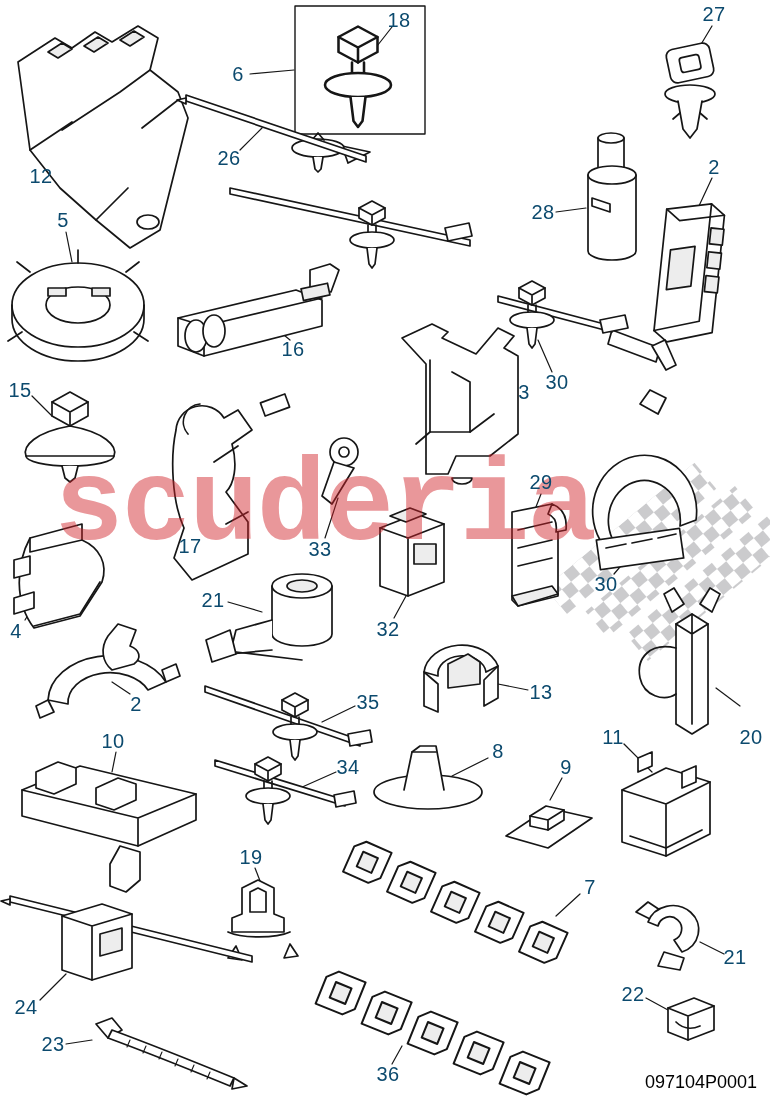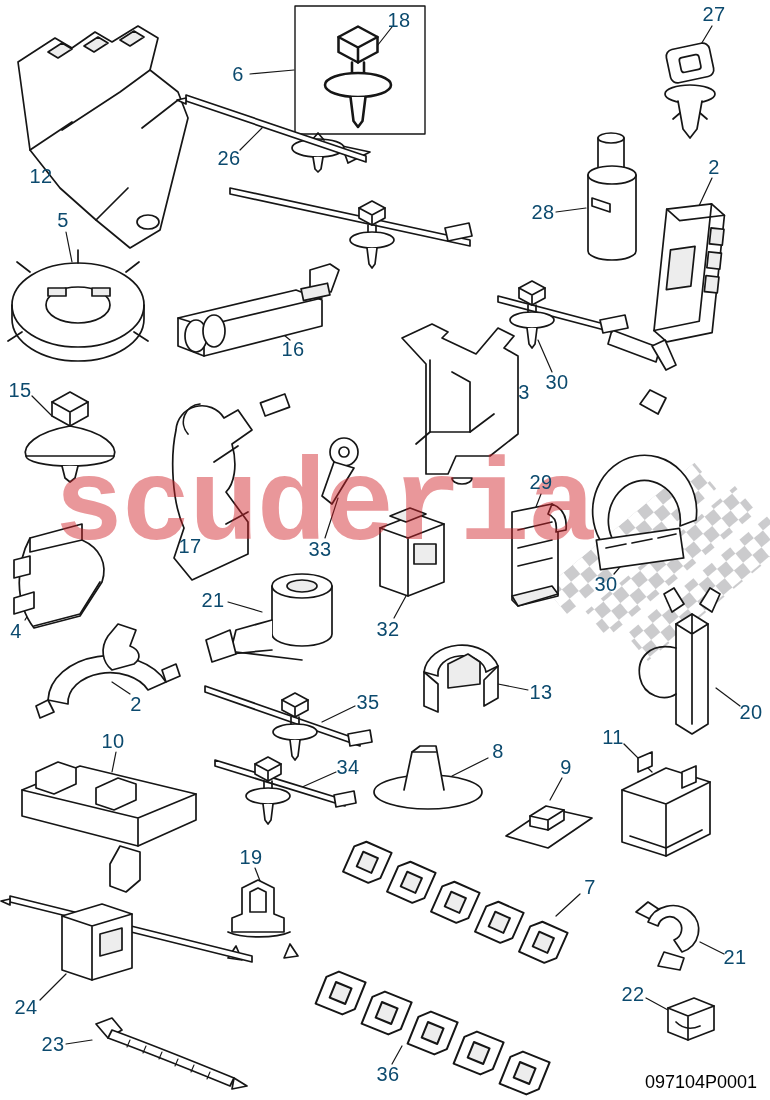--- a/index.html
+++ b/index.html
@@ -357,21 +357,21 @@
 <div class="callout" style="left:524px;top:392px">3</div>
 <div class="callout" style="left:20px;top:390px">15</div>
 <div class="callout" style="left:190px;top:546px">17</div>
 <div class="callout" style="left:320px;top:549px">33</div>
 <div class="callout" style="left:541px;top:482px">29</div>
 <div class="callout" style="left:606px;top:584px">30</div>
 <div class="callout" style="left:16px;top:631px">4</div>
 <div class="callout" style="left:213px;top:600px">21</div>
 <div class="callout" style="left:388px;top:629px">32</div>
 <div class="callout" style="left:541px;top:692px">13</div>
-<div class="callout" style="left:751px;top:712px">20</div>
+<div class="callout" style="left:751px;top:737px">20</div>
 <div class="callout" style="left:136px;top:704px">2</div>
 <div class="callout" style="left:368px;top:702px">35</div>
 <div class="callout" style="left:113px;top:741px">10</div>
 <div class="callout" style="left:348px;top:767px">34</div>
 <div class="callout" style="left:498px;top:751px">8</div>
 <div class="callout" style="left:566px;top:767px">9</div>
 <div class="callout" style="left:613px;top:737px">11</div>
 <div class="callout" style="left:251px;top:857px">19</div>
 <div class="callout" style="left:590px;top:887px">7</div>
 <div class="callout" style="left:735px;top:957px">21</div>

